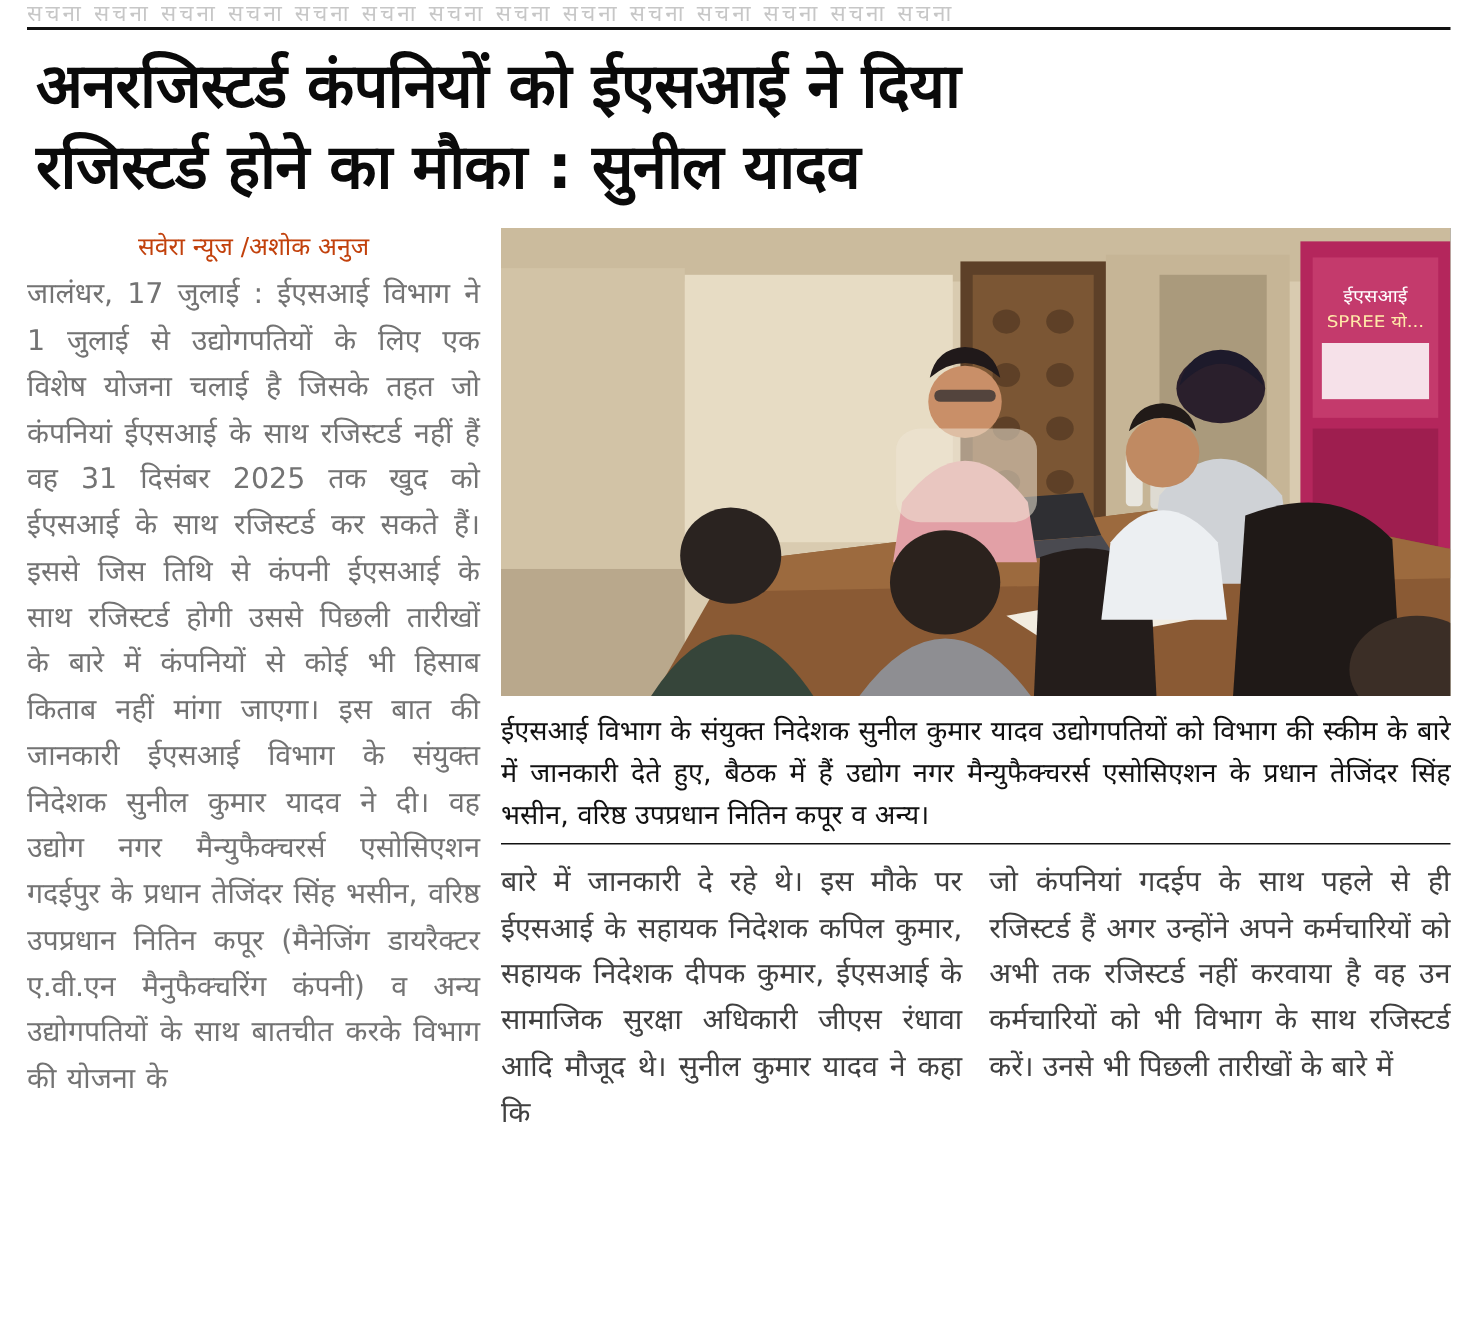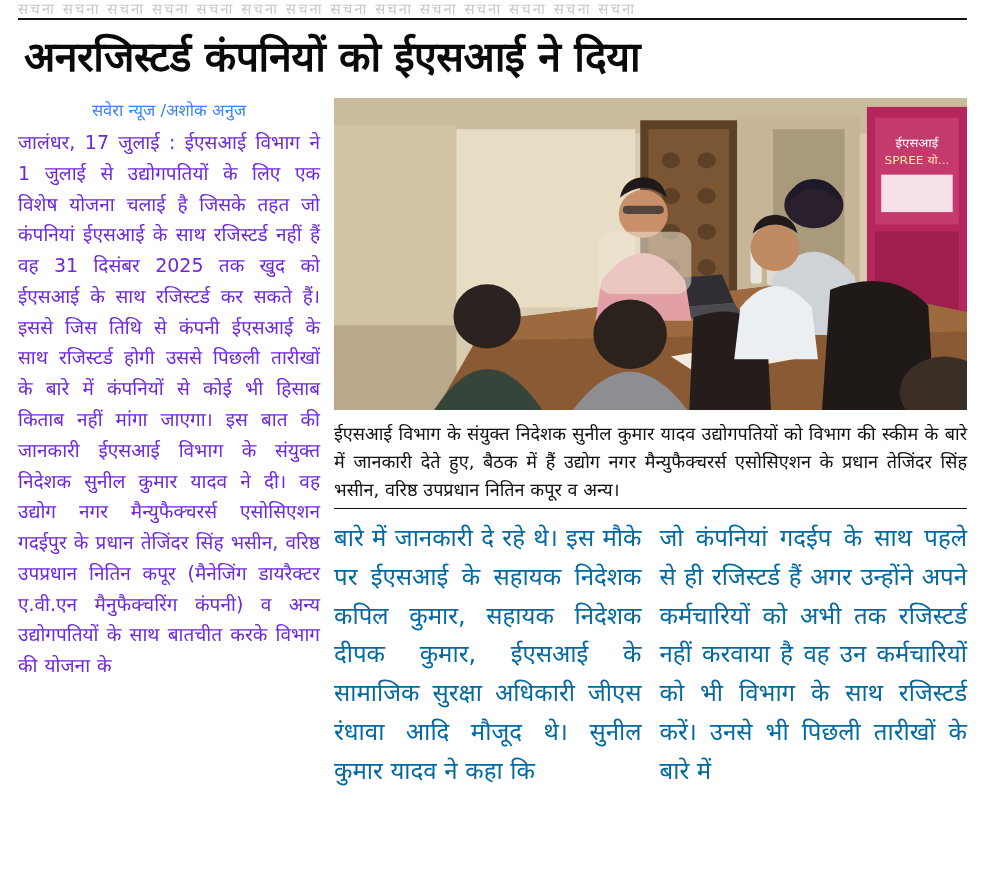--- a/index.html
+++ b/index.html
@@ -68,30 +68,30 @@
     flex: 1 1 auto;
     display: flex;
     flex-direction: column;
   }
 
   .byline {
     font-family: "DejaVu Sans", sans-serif;
     font-size: 16.5px;
     text-align: center;
     margin-bottom: 6px;
-    color: #3b82f6;
+    color: #c2410c;
   }
 
   .lead, .col-text {
     font-family: "DejaVu Sans", sans-serif;
     font-size: 19px;
     line-height: 1.62;
     text-align: justify;
     text-justify: inter-word;
-    color: #6d28d9;
+    color: #737373;
     word-spacing: 1px;
   }
 
   
   .photo {
     position: relative;
     width: 100%;
     height: 312px;
     overflow: hidden;
     background: #6d6357;
@@ -110,44 +110,45 @@
   }
 
   .lower-cols {
     display: flex;
     gap: 18px;
     margin-top: 10px;
   }
   .lower-cols .c {
     flex: 1 1 0;
     font-family: "DejaVu Sans", sans-serif;
-    font-size: 24px;
+    font-size: 19px;
     line-height: 1.62;
     text-align: justify;
-    color: #0369a1;
+    color: #404040;
   }
   .fade-bottom {
     position: absolute;
     left: 0; right: 0; bottom: 0;
     height: 26px;
     background: linear-gradient(to bottom, rgba(255,255,255,0), #ffffff 85%);
     pointer-events: none;
   }
 </style>
 </head>
 <body>
 
 <div class="page">
 
   <div class="top-strip">सूचना सूचना सूचना सूचना सूचना सूचना सूचना सूचना सूचना सूचना सूचना सूचना सूचना सूचना</div>
 
   <div class="rule"></div>
 
   <div class="headline">
     <span class="l1">अनरजिस्टर्ड कंपनियों को ईएसआई ने दिया</span>
+    <span class="l2">रजिस्टर्ड होने का मौका : सुनील यादव</span>
   </div>
 
   <div class="body-area">
 
     <div class="col-left">
       <div class="byline">सवेरा न्यूज /अशोक अनुज</div>
       <div class="lead">जालंधर, 17 जुलाई : ईएसआई विभाग ने 1 जुलाई से उद्योगपतियों के लिए एक विशेष योजना चलाई है जिसके तहत जो कंपनियां ईएसआई के साथ रजिस्टर्ड नहीं हैं वह 31 दिसंबर 2025 तक खुद को ईएसआई के साथ रजिस्टर्ड कर सकते हैं। इससे जिस तिथि से कंपनी ईएसआई के साथ रजिस्टर्ड होगी उससे पिछली तारीखों के बारे में कंपनियों से कोई भी हिसाब किताब नहीं मांगा जाएगा। इस बात की जानकारी ईएसआई विभाग के संयुक्त निदेशक सुनील कुमार यादव ने दी। वह उद्योग नगर मैन्युफैक्चरर्स एसोसिएशन गदईपुर के प्रधान तेजिंदर सिंह भसीन, वरिष्ठ उपप्रधान नितिन कपूर (मैनेजिंग डायरैक्टर ए.वी.एन मैनुफैक्चरिंग कंपनी) व अन्य उद्योगपतियों के साथ बातचीत करके विभाग की योजना के</div>
     </div>
 
     <div class="col-right">

